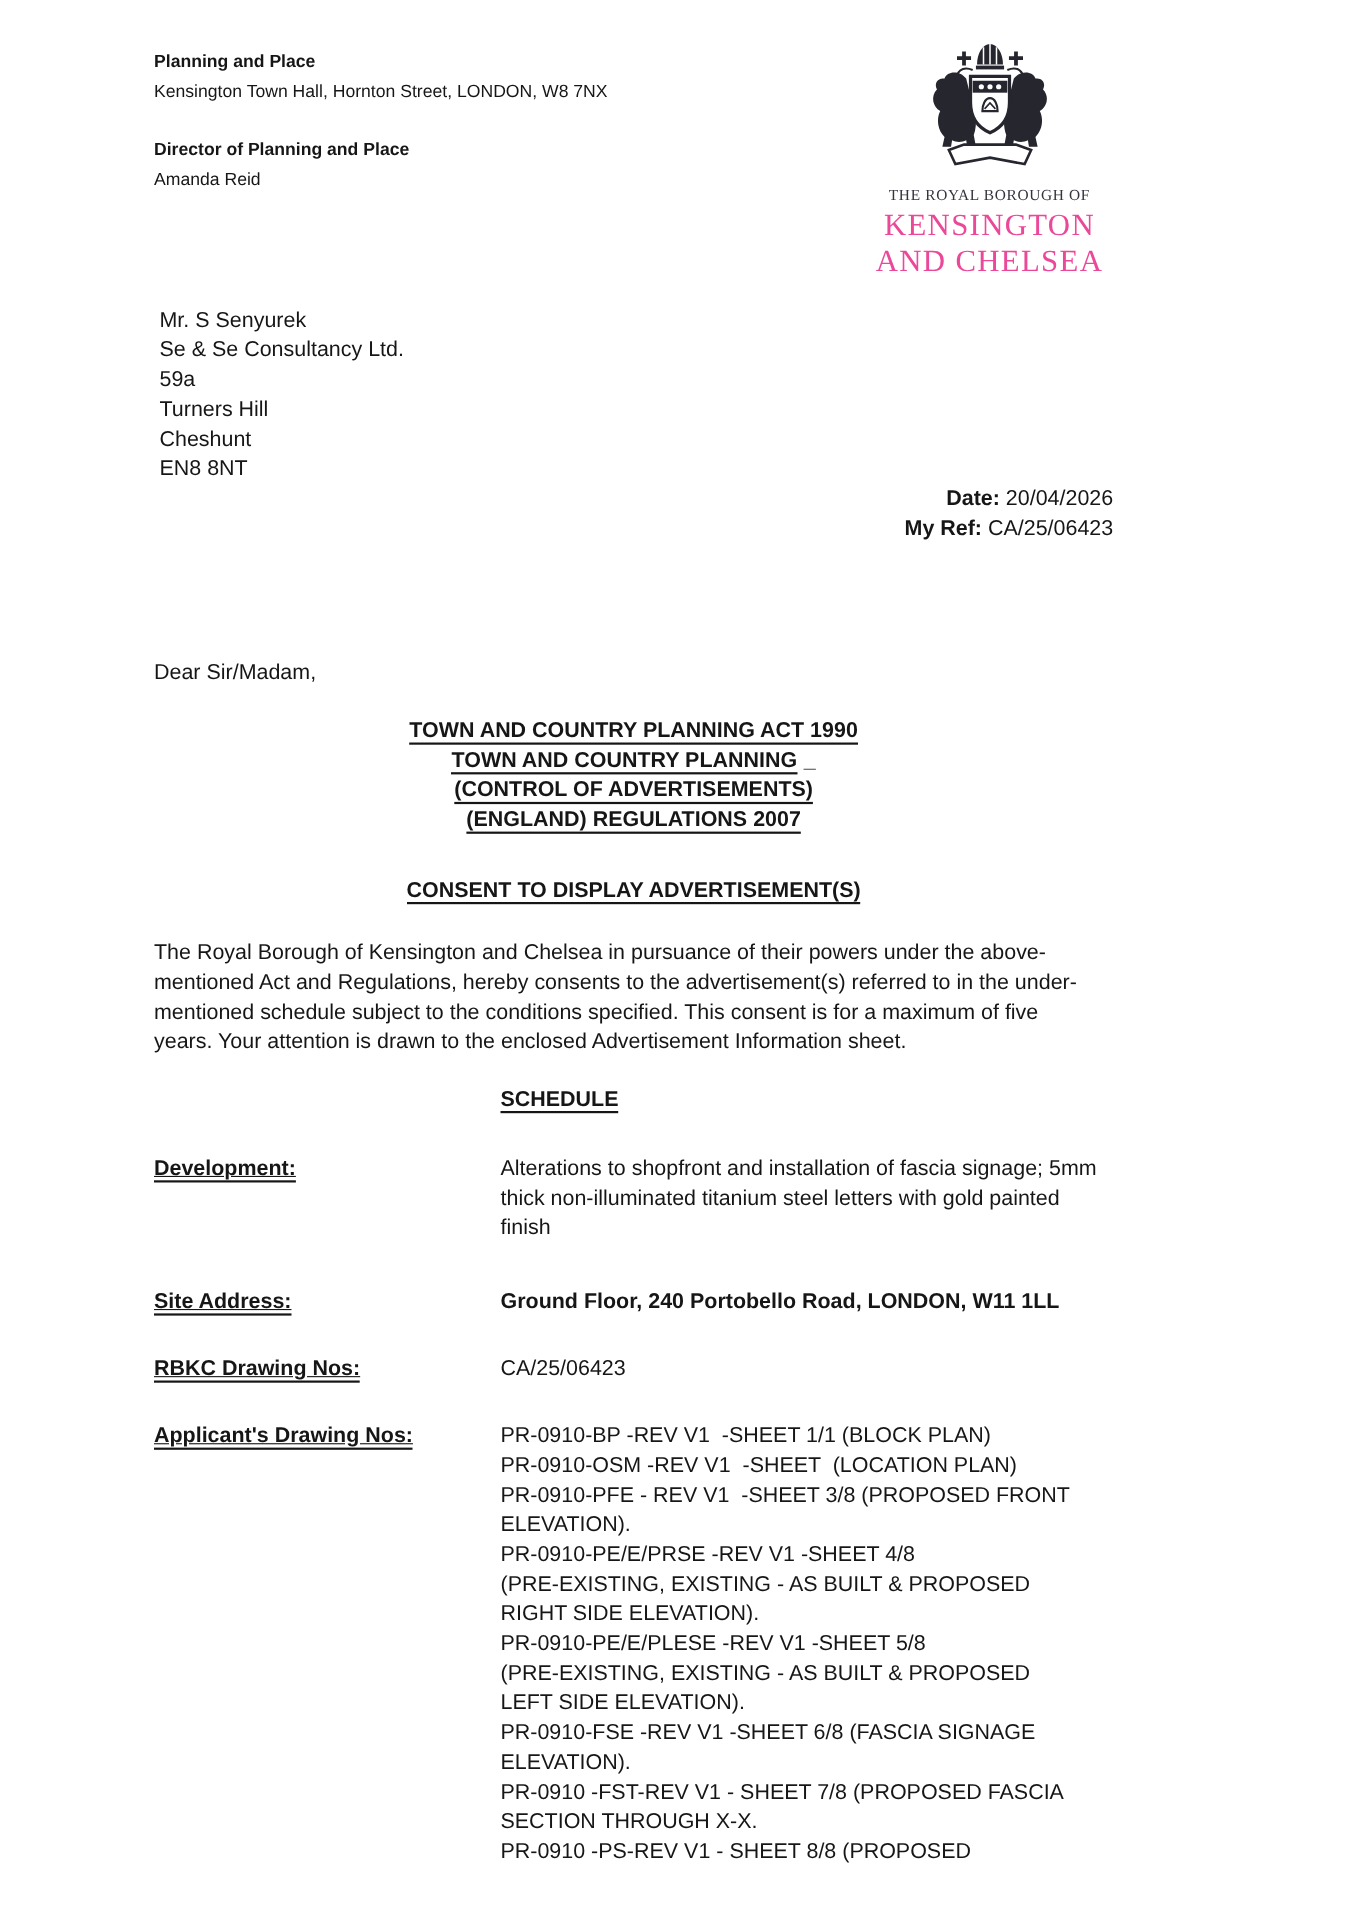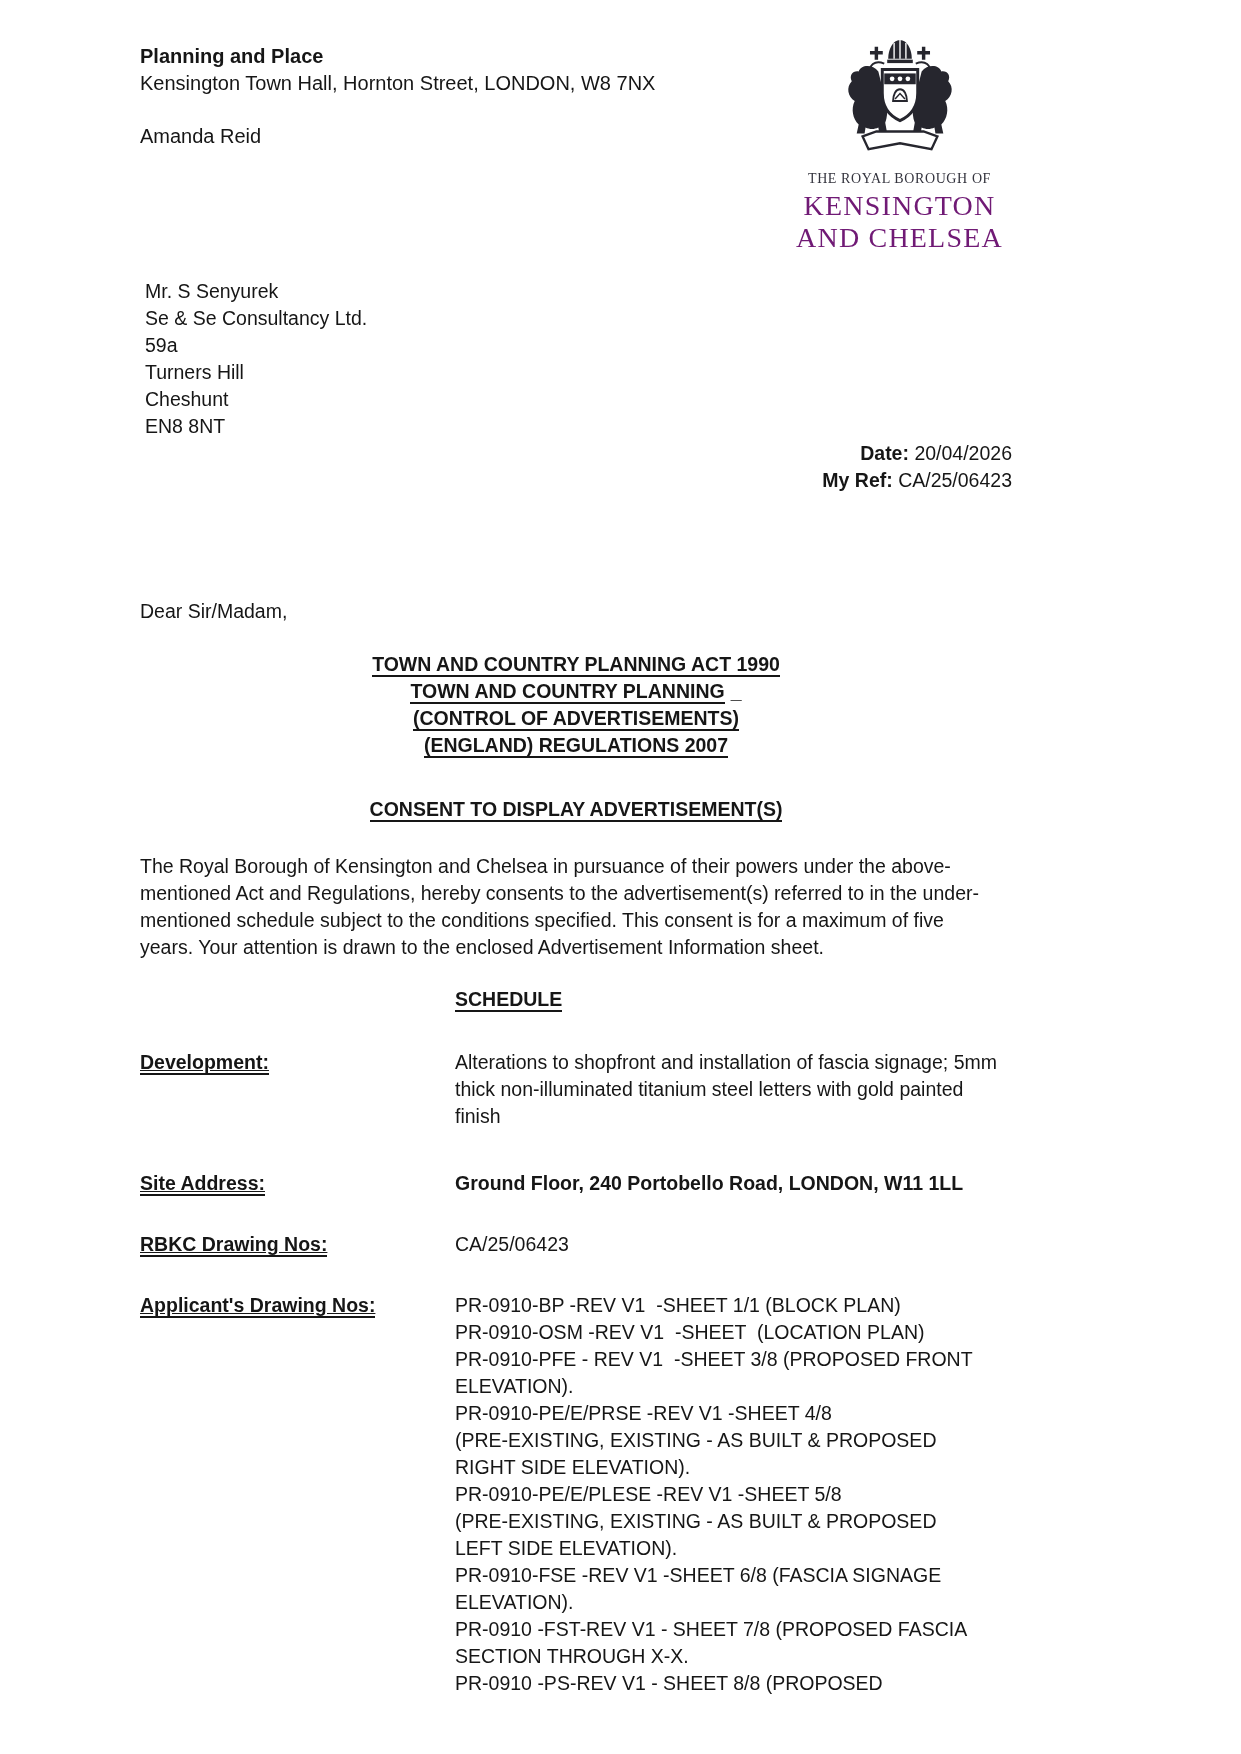--- a/index.html
+++ b/index.html
@@ -14,36 +14,36 @@
     font-size: 19.5px;
     line-height: 27px;
     overflow: hidden;
     box-sizing: border-box;
     padding: 30px 0 0 140px;
   }
   .content { width: 872px; }
 
   
   .header { display: flex; justify-content: space-between; align-items: flex-start; }
-  .header-left { padding-top: 13px; font-size: 20px; }
+  .header-left { padding-top: 13px; font-size: 16px; }
   .dept-name, .director-title { font-weight: bold; }
   .director-block { margin-top: 26px; }
 
   .logo-block { width: 225px; text-align: center; padding-top: 8px; }
   .logo-block svg { display: block; margin: 0 auto; }
   .logo-line1 {
     margin-top: 6px;
     font-family: "Liberation Serif", "DejaVu Serif", serif;
     font-size: 14px; line-height: 22px; letter-spacing: 0.6px;
     color: #34343e; white-space: nowrap;
   }
   .logo-line2, .logo-line3 {
     font-family: "Liberation Serif", "DejaVu Serif", serif;
     font-size: 28px; line-height: 32px; letter-spacing: 1.2px;
-    color: #701a75; white-space: nowrap;
+    color: #ec4899; white-space: nowrap;
   }
 
   
   .recipient { margin-top: 24px; padding-left: 5px; }
   .meta { text-align: right; margin-top: 0; }
   .meta .lbl { font-weight: bold; }
 
   .salutation { margin-top: 104px; }
 
   
@@ -72,20 +72,21 @@
 <body>
 
 <div class="page">
   <div class="content">
 
     <div class="header">
       <div class="header-left">
         <div class="dept-name">Planning and Place</div>
         <div class="dept-address">Kensington Town Hall, Hornton Street, LONDON, W8 7NX</div>
         <div class="director-block">
+          <div class="director-title">Director of Planning and Place</div>
           <div class="director-name">Amanda Reid</div>
         </div>
       </div>
 
       <div class="logo-block">
         <svg width="124" height="124" viewBox="0 0 124 126" aria-hidden="true">
           <g fill="none" stroke="#26262e" stroke-width="2">
             <path d="M46 26 C36 22 30 28 32 36 C26 38 26 46 32 48"></path>
             <path d="M78 26 C88 22 94 28 92 36 C98 38 98 46 92 48"></path>
           </g>

